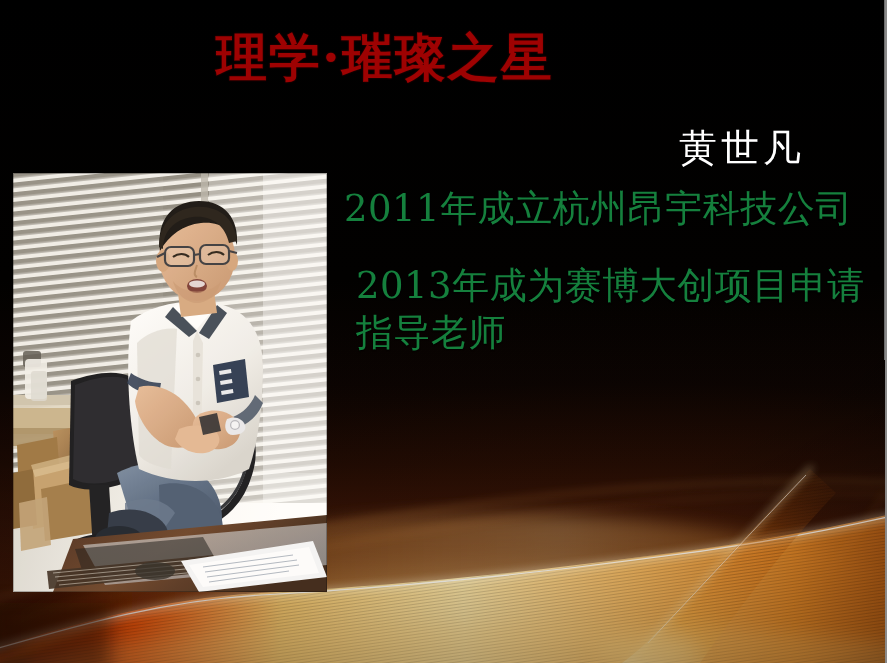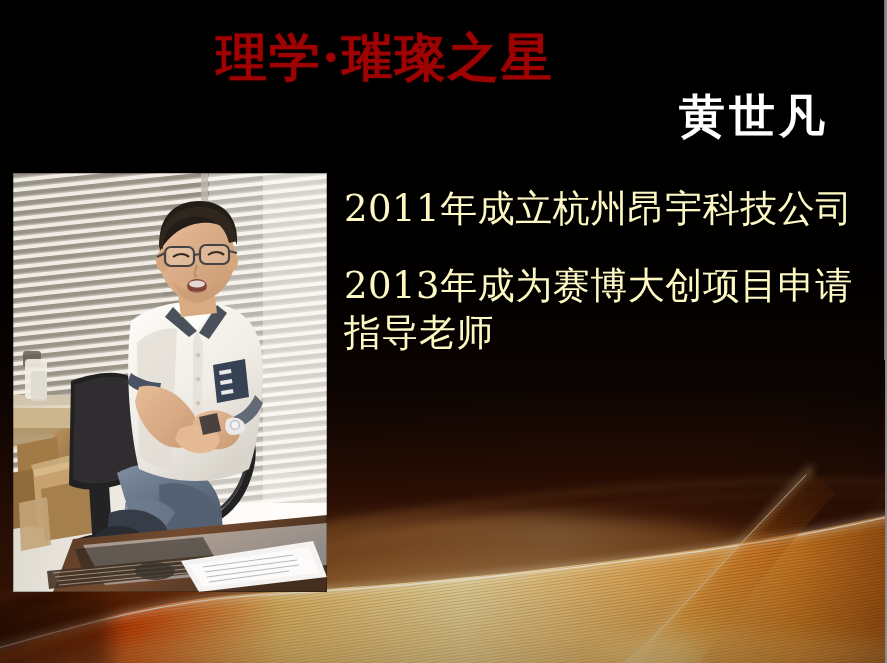--- a/index.html
+++ b/index.html
@@ -80,29 +80,28 @@
     font-family: "DejaVu Serif", "Liberation Serif", serif;
     font-weight: 700;
     white-space: nowrap;
     text-shadow: 0 0 2px rgba(120,0,0,0.6);
   }
 
   
   .person-name {
     position: absolute;
     left: 679px;
-    top: 88px;
-    font-size: 46px;
+    top: 120px;
+    font-size: 38px;
     line-height: 56px;
     letter-spacing: 4px;
     color: #ffffff;
     font-family: "DejaVu Serif", "Liberation Serif", serif;
     white-space: nowrap;
     text-shadow: 0 1px 1px rgba(0,0,0,0.8);
-    font-weight: bold;
   }
 
   
   .photo {
     position: absolute;
     left: 13px;
     top: 173px;
     width: 314px;
     height: 419px;
     overflow: hidden;
@@ -111,29 +110,29 @@
   .photo svg { display: block; }
 
   
   .body-col {
     position: absolute;
     left: 344px;
     top: 185px;
     width: 530px;
   }
   .para {
-    color: #fef9c3;
+    color: #15803d;
     font-size: 37px;
     line-height: 47px;
     letter-spacing: 0.5px;
     font-family: "DejaVu Serif", "Liberation Serif", serif;
     text-shadow: 0 1px 1px rgba(0,0,0,0.85);
     margin: 0 0 30px 0;
   }
-  .para:last-child { margin-bottom: 0; }
+  .para:last-child { margin-bottom: 0; margin-left: 12px; }
 
   
   .edge-right {
     position: absolute;
     right: 0; top: 0;
     width: 2px; height: 663px;
     background: #8a8a8a;
   }
   .edge-right-seg {
     position: absolute;

